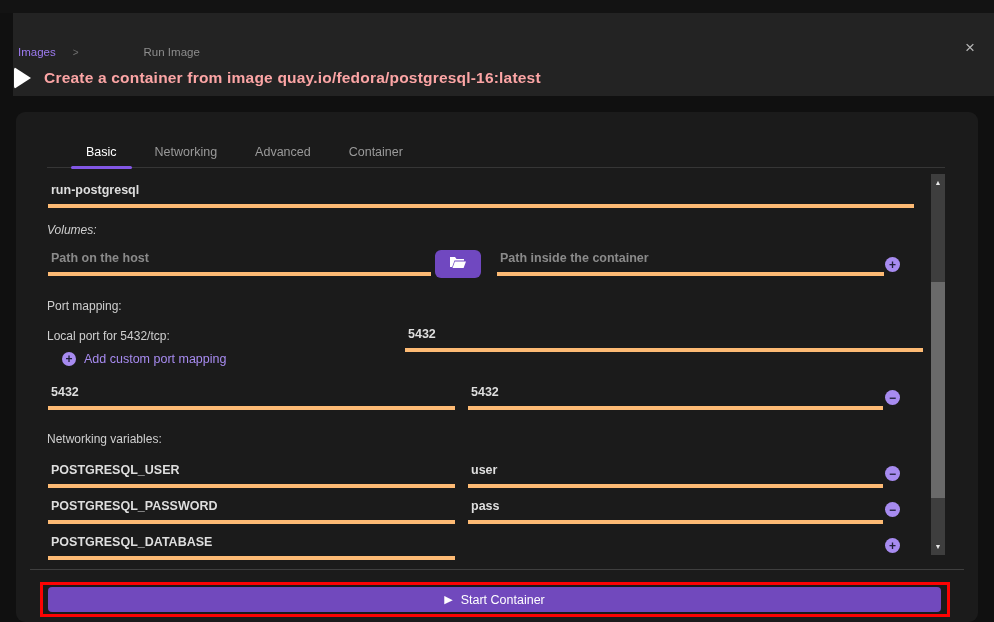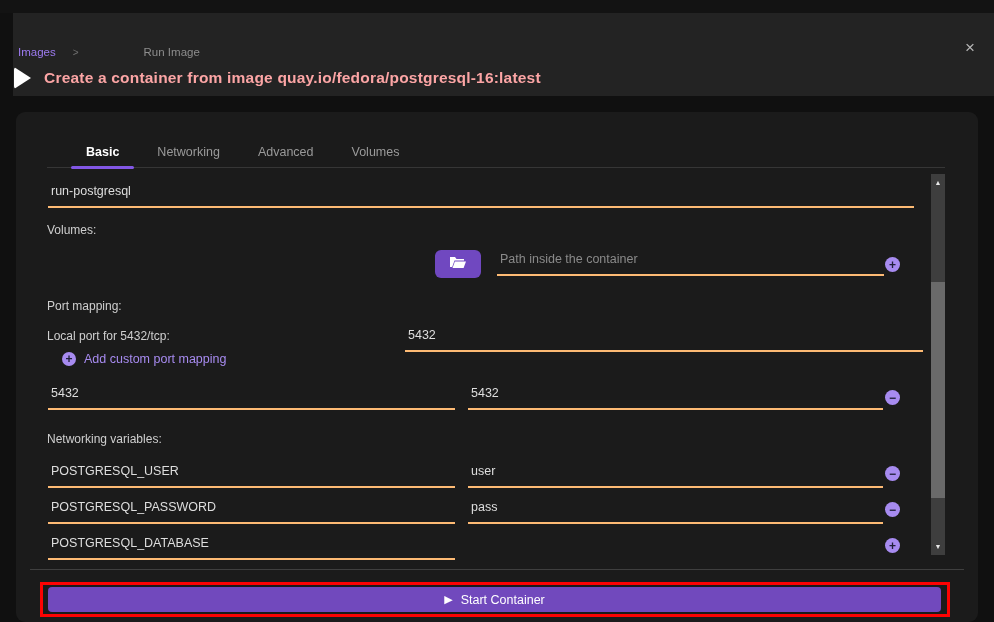--- a/index.html
+++ b/index.html
@@ -18,27 +18,27 @@
   .play-tri { width:0; height:0; border-left:17px solid #ffffff; border-top:11px solid transparent;
     border-bottom:11px solid transparent; border-radius:3px; margin-right:13px; }
   .page-title { color:#fca5a5; font-size:15.5px; font-weight:700; letter-spacing:.2px; }
 
   
   .panel { position:absolute; left:16px; top:112px; width:962px; height:510px; background:#1b1b1b; border-radius:9px; }
 
   .tabs { position:absolute; top:25px; left:31px; width:898px; height:31px;
     border-bottom:1px solid #363636; display:flex; padding-left:24px; gap:8px; }
   .tab { padding:0 15px; display:flex; align-items:center; color:#9a9a9a; font-size:12.5px; position:relative; cursor:pointer; }
-  .tab.active { color:#ffffff;font-weight:bold; }
+  .tab.active { color:#ffffff; }
   .tab.active::after { content:""; position:absolute; left:0; right:0; bottom:-2px; height:3px;
     background:#8257e5; border-radius:2px; }
 
   .field-input { position:absolute; background:transparent; border:none; outline:none;
-    border-bottom:2px solid #fdba74; color:#dedede; font-size:12.5px;
-    font-family:"Liberation Sans", sans-serif; padding:0 3px 7px 3px; height:26px; }
+    border-bottom:4px solid #fdba74; color:#dedede; font-size:12.5px;
+    font-family:"Liberation Sans", sans-serif; padding:0 3px 7px 3px; height:26px;font-weight:bold; }
   .field-input::placeholder { color:#8a8a8a; }
   .section-label { position:absolute; color:#cfcfcf; font-size:12px; }
 
   .name-input { left:32px; top:70px; width:866px; }
   .vol-host { left:32px; top:140px; width:383px; }
   .folder-btn { position:absolute; left:419px; top:138px; width:46px; height:28px; background:#7048c0;
     border:none; border-radius:6px; display:flex; align-items:center; justify-content:center; cursor:pointer; }
   .vol-container { left:481px; top:140px; width:387px; }
 
   .circle-btn { position:absolute; width:15px; height:15px; border-radius:50%; background:#a78bf0;
@@ -83,26 +83,27 @@
     <span class="page-title">Create a container from image quay.io/fedora/postgresql-16:latest</span>
   </div>
 </div>
 
 <div class="panel">
 
   <div class="tabs">
     <div class="tab active">Basic</div>
     <div class="tab">Networking</div>
     <div class="tab">Advanced</div>
-    <div class="tab">Volumes</div>
+    <div class="tab">Container</div>
   </div>
 
   <input class="field-input name-input" value="run-postgresql" style="">
 
-  <div class="section-label" style="left: 31px; top: 111px;">Volumes:</div>
+  <div class="section-label" style="left: 31px; top: 111px; font-style: italic;">Volumes:</div>
+  <input class="field-input vol-host" style="top: 138px;" placeholder="Path on the host">
   <button class="folder-btn" style="top: 138px;">
     <span>
       <svg width="18" height="13" viewBox="0 0 18 13">
           <path fill="#ffffff" d="M1 1h5l1.5 2H15v1.5H5.5L3.2 11H1z"></path>
           <path fill="#ffffff" d="M5.9 5.5H17L14.6 12H3.5z"></path>
         </svg>
     </span>
   </button>
   <input class="field-input vol-container" style="top: 138px;" placeholder="Path inside the container">
   <span class="circle-btn" style="left: 869px; top: 145px;">+</span>

